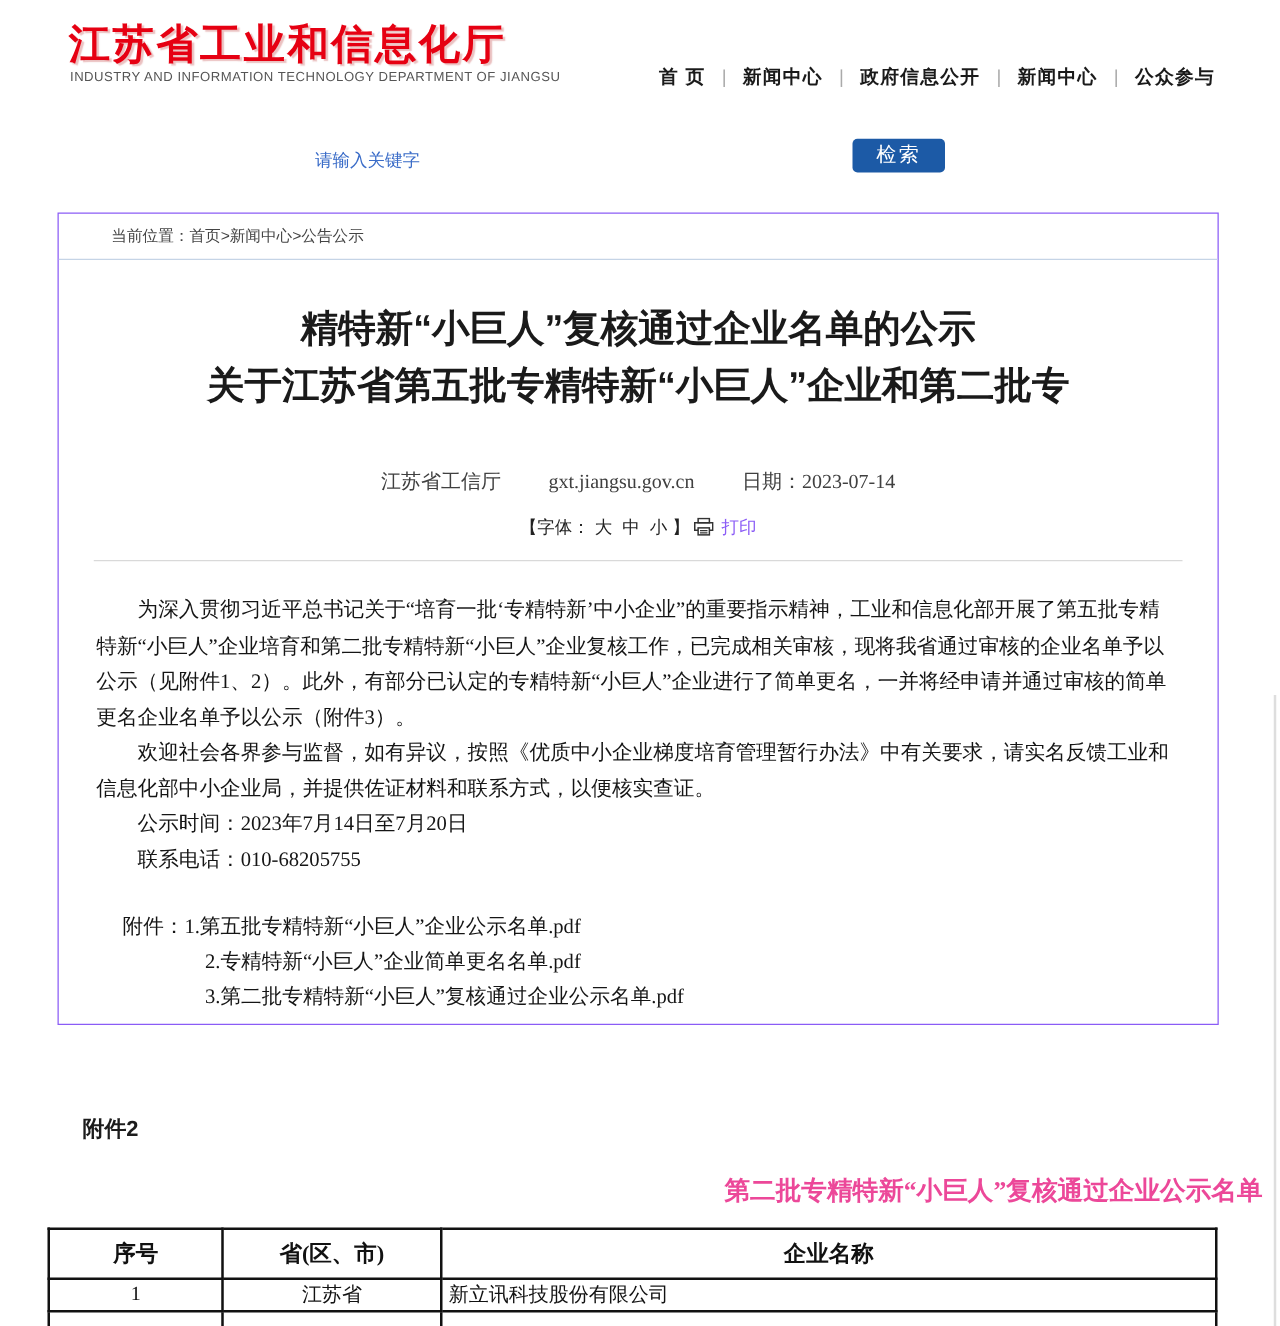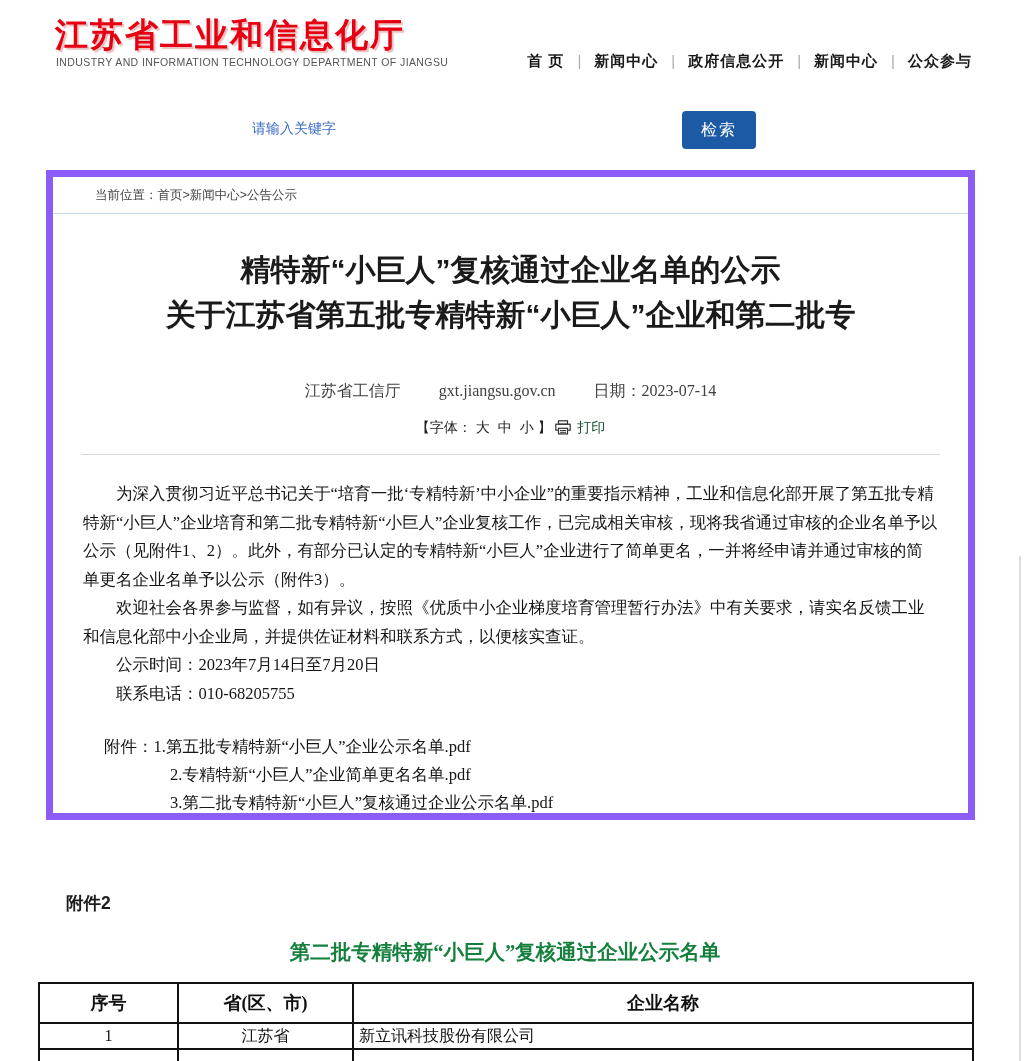--- a/index.html
+++ b/index.html
@@ -14,56 +14,56 @@
                    letter-spacing:.4px; white-space:nowrap; }
   .main-nav { position:absolute; top:52px; right:52px; white-space:nowrap; font-size:15px;
               font-weight:bold; color:#1a1a1a; }
   .nav-item { color:#1a1a1a; text-decoration:none; cursor:pointer; letter-spacing:1px; }
   .nav-sep { color:#aaa; font-weight:normal; margin:0 13px; }
 
   
   .search-input { position:absolute; left:252px; top:113px; width:390px; height:30px;
                   border:none; outline:none; font-size:14px; color:#2b5fb8; background:transparent; }
   .search-input::placeholder { color:#3a6cc8; opacity:1; }
-  .search-button { position:absolute; left:682px; top:111px; width:74px; height:38px;
+  .search-button { position:absolute; left:682px; top:111px; width:74px; height:27px;
                    background:#1c5aa6; color:#fff; font-size:16px; border:none; border-radius:4px;
                    cursor:pointer; letter-spacing:2px; font-family:"Liberation Sans",sans-serif; }
 
   
   .content-box { position:absolute; left:46px; top:170px; width:929px; height:650px;
-                 border:7px solid #8b5cf6; background:#fff; }
+                 border:1px solid #8b5cf6; background:#fff; }
   .breadcrumb { height:37px; line-height:37px; padding-left:42px; border-bottom:1px solid #c5d4e6;
                 font-size:12.5px; color:#444; }
   .breadcrumb-path { color:#444; cursor:pointer; }
 
   .article-title { margin:33px auto 0; width:780px; text-align:center; font-size:30px;
                    font-weight:bold; color:#1a1a1a; line-height:45px; }
   .article-meta { margin-top:44px; text-align:center; font-size:16px; color:#404040;
                   font-family:"Liberation Serif", serif; }
   .article-meta span { margin:0 19px; }
   .article-toolbar { margin-top:17px; text-align:center; font-size:14px; color:#222;
                      font-family:"Liberation Serif", serif; }
   .font-size-link { color:#222; text-decoration:none; cursor:pointer; margin:0 4px; }
-  .print-wrap { cursor:pointer; color:#14532d; }
+  .print-wrap { cursor:pointer; color:#8b5cf6; }
   .print-icon { vertical-align:-3px; margin-right:6px; }
   .body-divider { border:none; border-top:1px solid #d9d9d9; margin:17px 28px 0 28px; }
 
   .article-body { padding:25px 30px 0 30px; font-family:"Liberation Serif", serif;
                   font-size:16.5px; color:#151515; line-height:28.5px; }
   .article-body p { text-indent:2em; }
   .attachments { margin-top:25px; padding-left:21px; }
   .attach-row { line-height:28px; }
   .attach-indent { padding-left:66px; }
   .attach-label { color:#151515; }
   .attachment-link { color:#151515; text-decoration:none; cursor:pointer; }
 
   
   .annex-label { position:absolute; left:35px; top:891px; font-size:17.5px; font-weight:bold; color:#1c1c1c;padding-left:31px; }
-  .annex-table-title { position:absolute; left:0; top:938px; width:1010px; text-align:center;
-                       font-size:20.5px; font-weight:bold; color:#15803d;
+  .annex-table-title { position:absolute; left:0; top:938px; width:1010px; text-align:right;
+                       font-size:20.5px; font-weight:bold; color:#ec4899;
                        font-family:"Liberation Serif", serif; }
   .annex-table { position:absolute; left:38px; top:982px; width:934px; border-collapse:collapse;
                  font-family:"Liberation Serif", serif; color:#111; table-layout:fixed; }
   .annex-table th, .annex-table td { border:2px solid #111; text-align:center; }
   .annex-table th { height:40px; font-size:18px; font-weight:bold; }
   .annex-table td { height:26px; font-size:16px; }
   .annex-table td.cell-name { text-align:left; padding-left:5px; }
 
   .right-scroll-line { position:absolute; right:3px; top:556px; width:2px; height:505px;
                        background:#dedede; }

